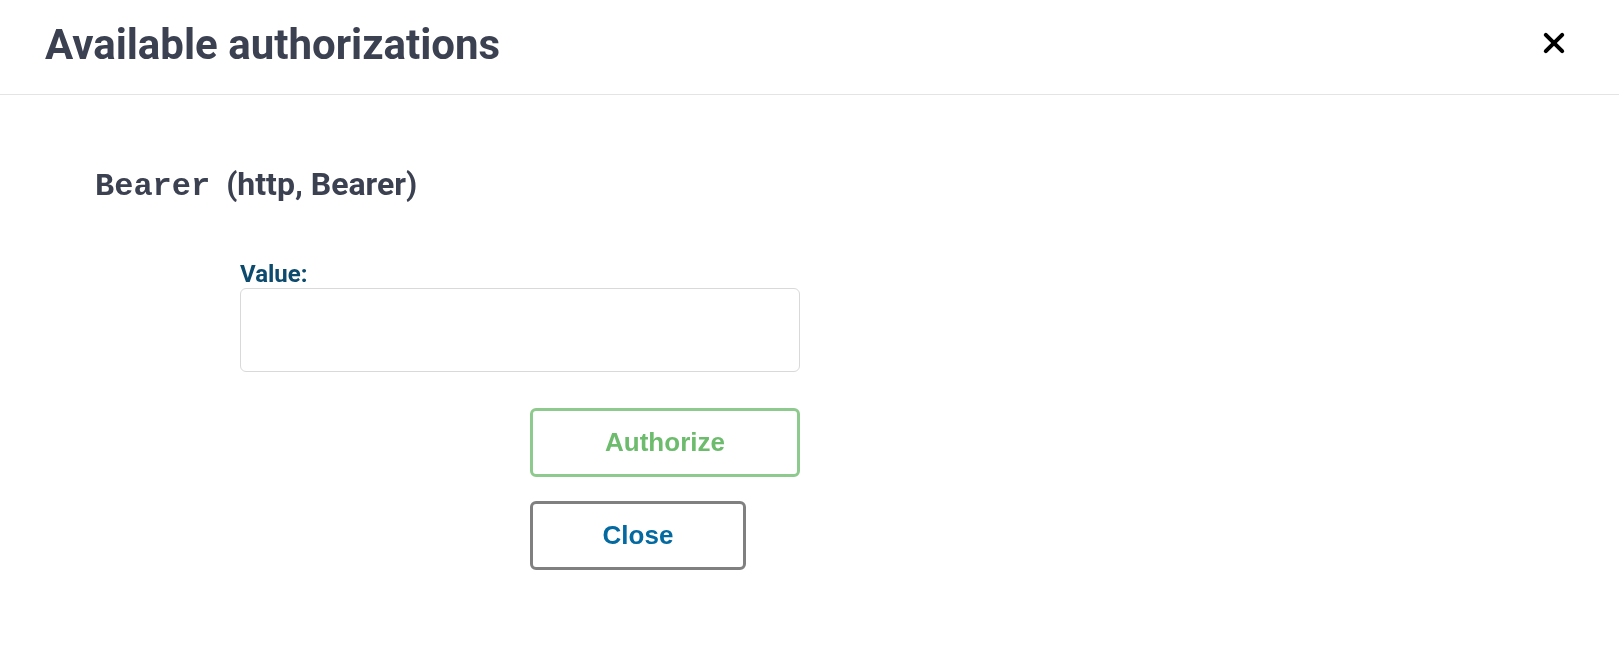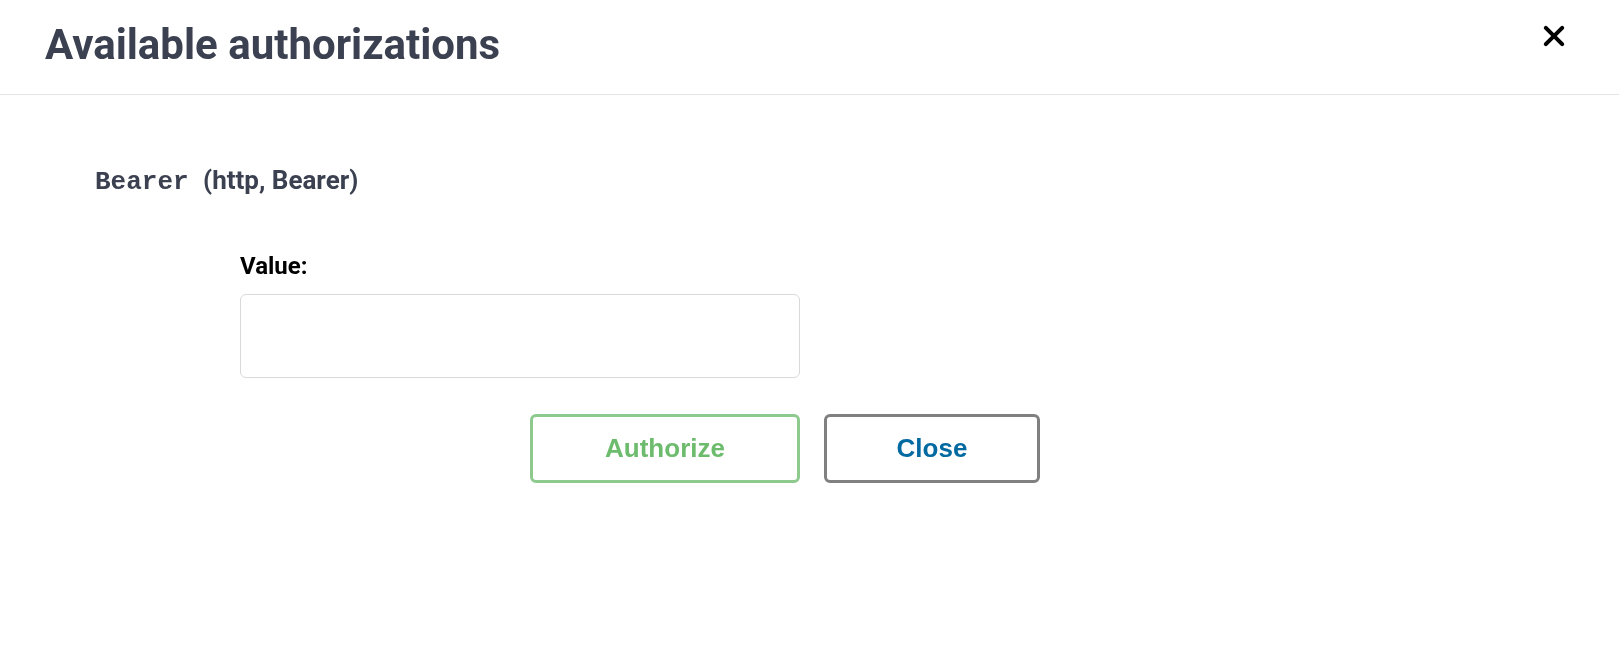--- a/index.html
+++ b/index.html
@@ -12,80 +12,80 @@
       background: #ffffff;
       color: #3b4151;
     }
     .modal {
       width: 100%;
       background: #ffffff;
     }
     .modal-header {
       display: flex;
       justify-content: space-between;
-      align-items: flex-start;
+      align-items: center;
       padding: 20px 45px 25px 45px;
       border-bottom: 1px solid #e4e4e4;
     }
     .modal-title {
       font-size: 42px;
       font-weight: 700;
       color: #3b4151;
     }
     .close-icon {
       font-size: 36px;
       font-weight: 700;
       color: #000000;
       cursor: pointer;
       line-height: 1;
       padding: 0 6px;
     }
     .modal-body {
       padding: 70px 95px 40px 95px;
     }
     .auth-scheme-title {
-      font-size: 26px;
+      font-size: 32px;
       font-weight: 700;
       color: #3b4151;
       margin-bottom: 55px;
     }
     .auth-scheme-name {
       font-family: "Courier New", Courier, monospace;
       font-weight: 700;
     }
     .auth-scheme-type {
       font-family: -apple-system, BlinkMacSystemFont, "Segoe UI", Roboto, sans-serif;
       margin-left: 8px;
     }
     .auth-form {
       padding-left: 145px;
     }
     .value-label {
       font-size: 24px;
       font-weight: 700;
-      color: #000000;
-      margin-bottom: 14px;
+      color: #0c4a6e;
       display: block;
     }
     .value-input {
       width: 560px;
       height: 84px;
       padding: 12px 18px;
       font-size: 20px;
       border: 1px solid #d9d9d9;
       border-radius: 6px;
       background: #ffffff;
       color: #3b4151;
       outline: none;
     }
     .button-row {
       display: flex;
       gap: 24px;
       margin-top: 36px;
       padding-left: 290px;
+      flex-direction: column;
     }
     .btn {
       font-size: 26px;
       font-weight: 700;
       padding: 16px 0;
       border-radius: 6px;
       cursor: pointer;
       background: #ffffff;
       text-align: center;
     }

